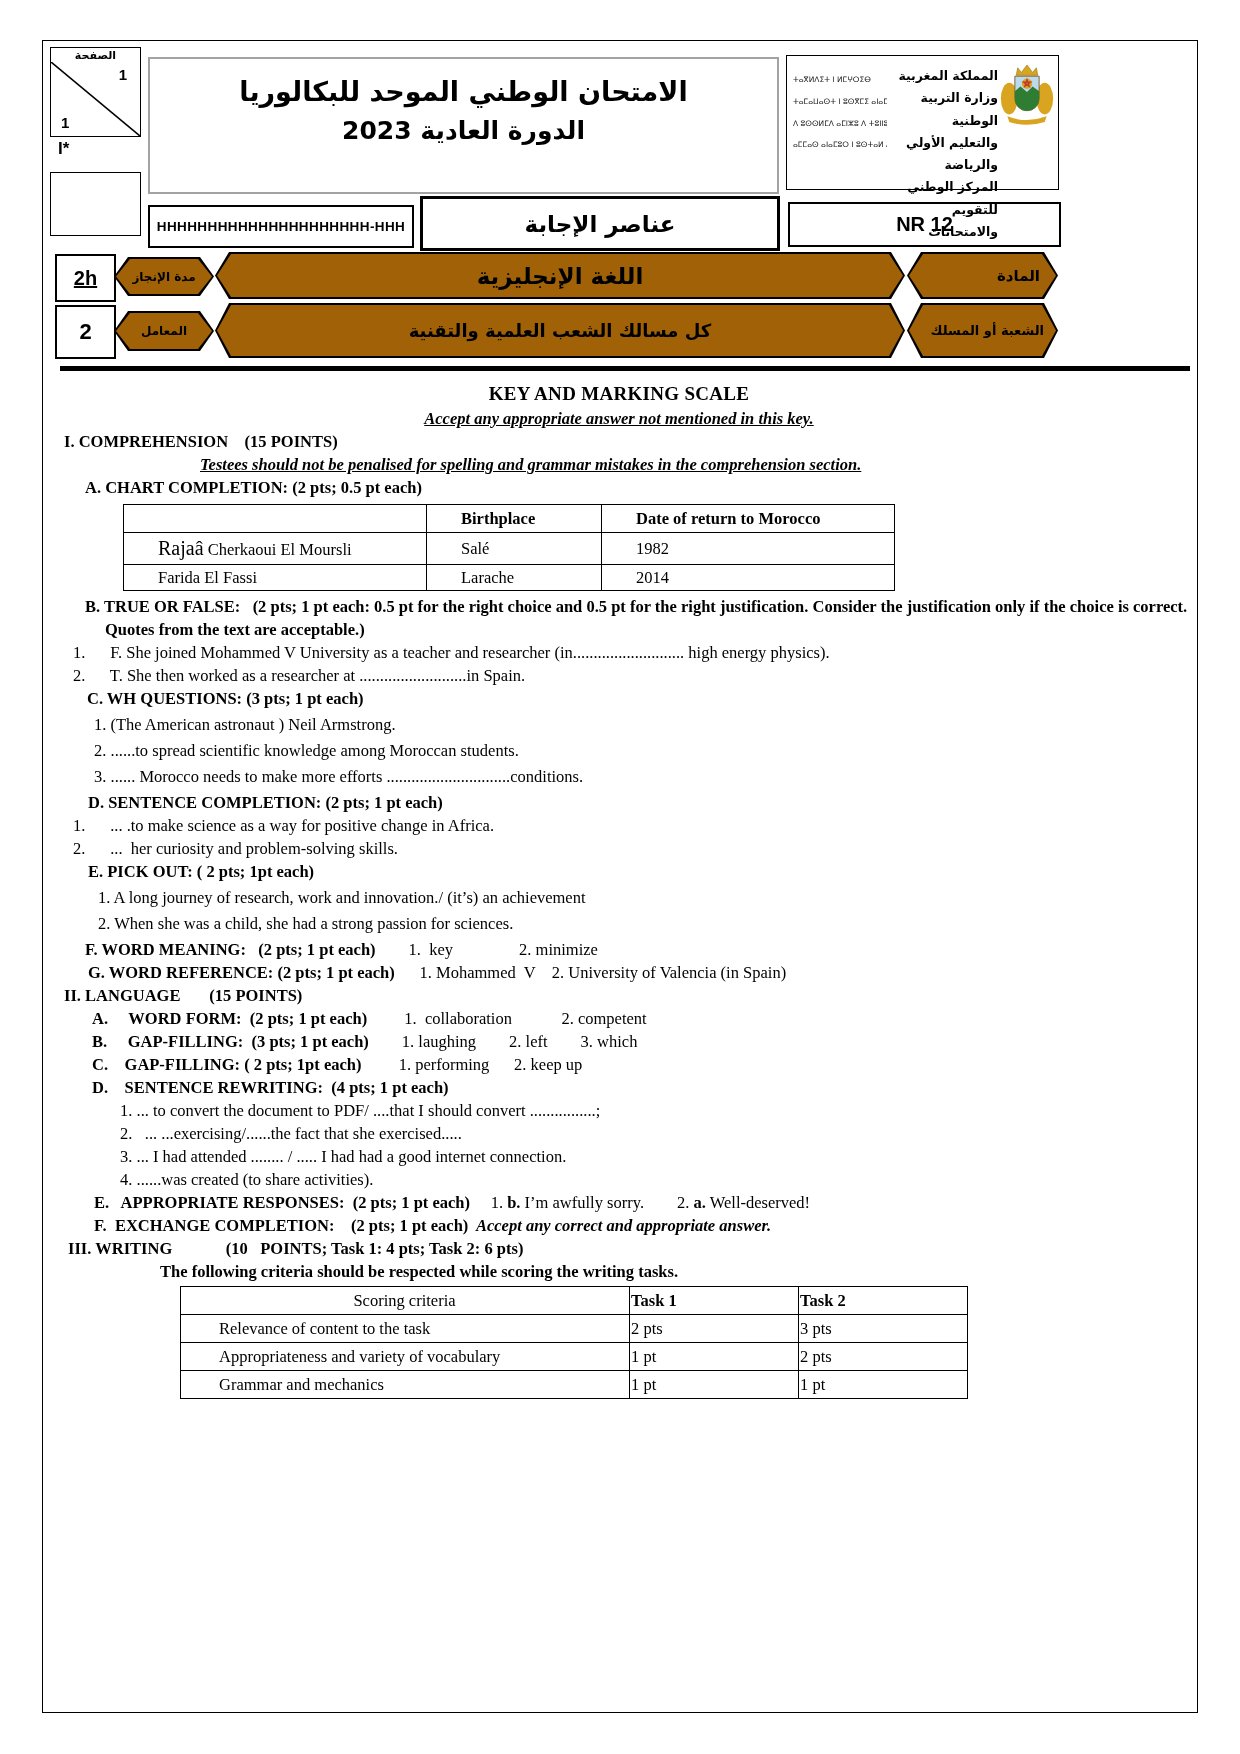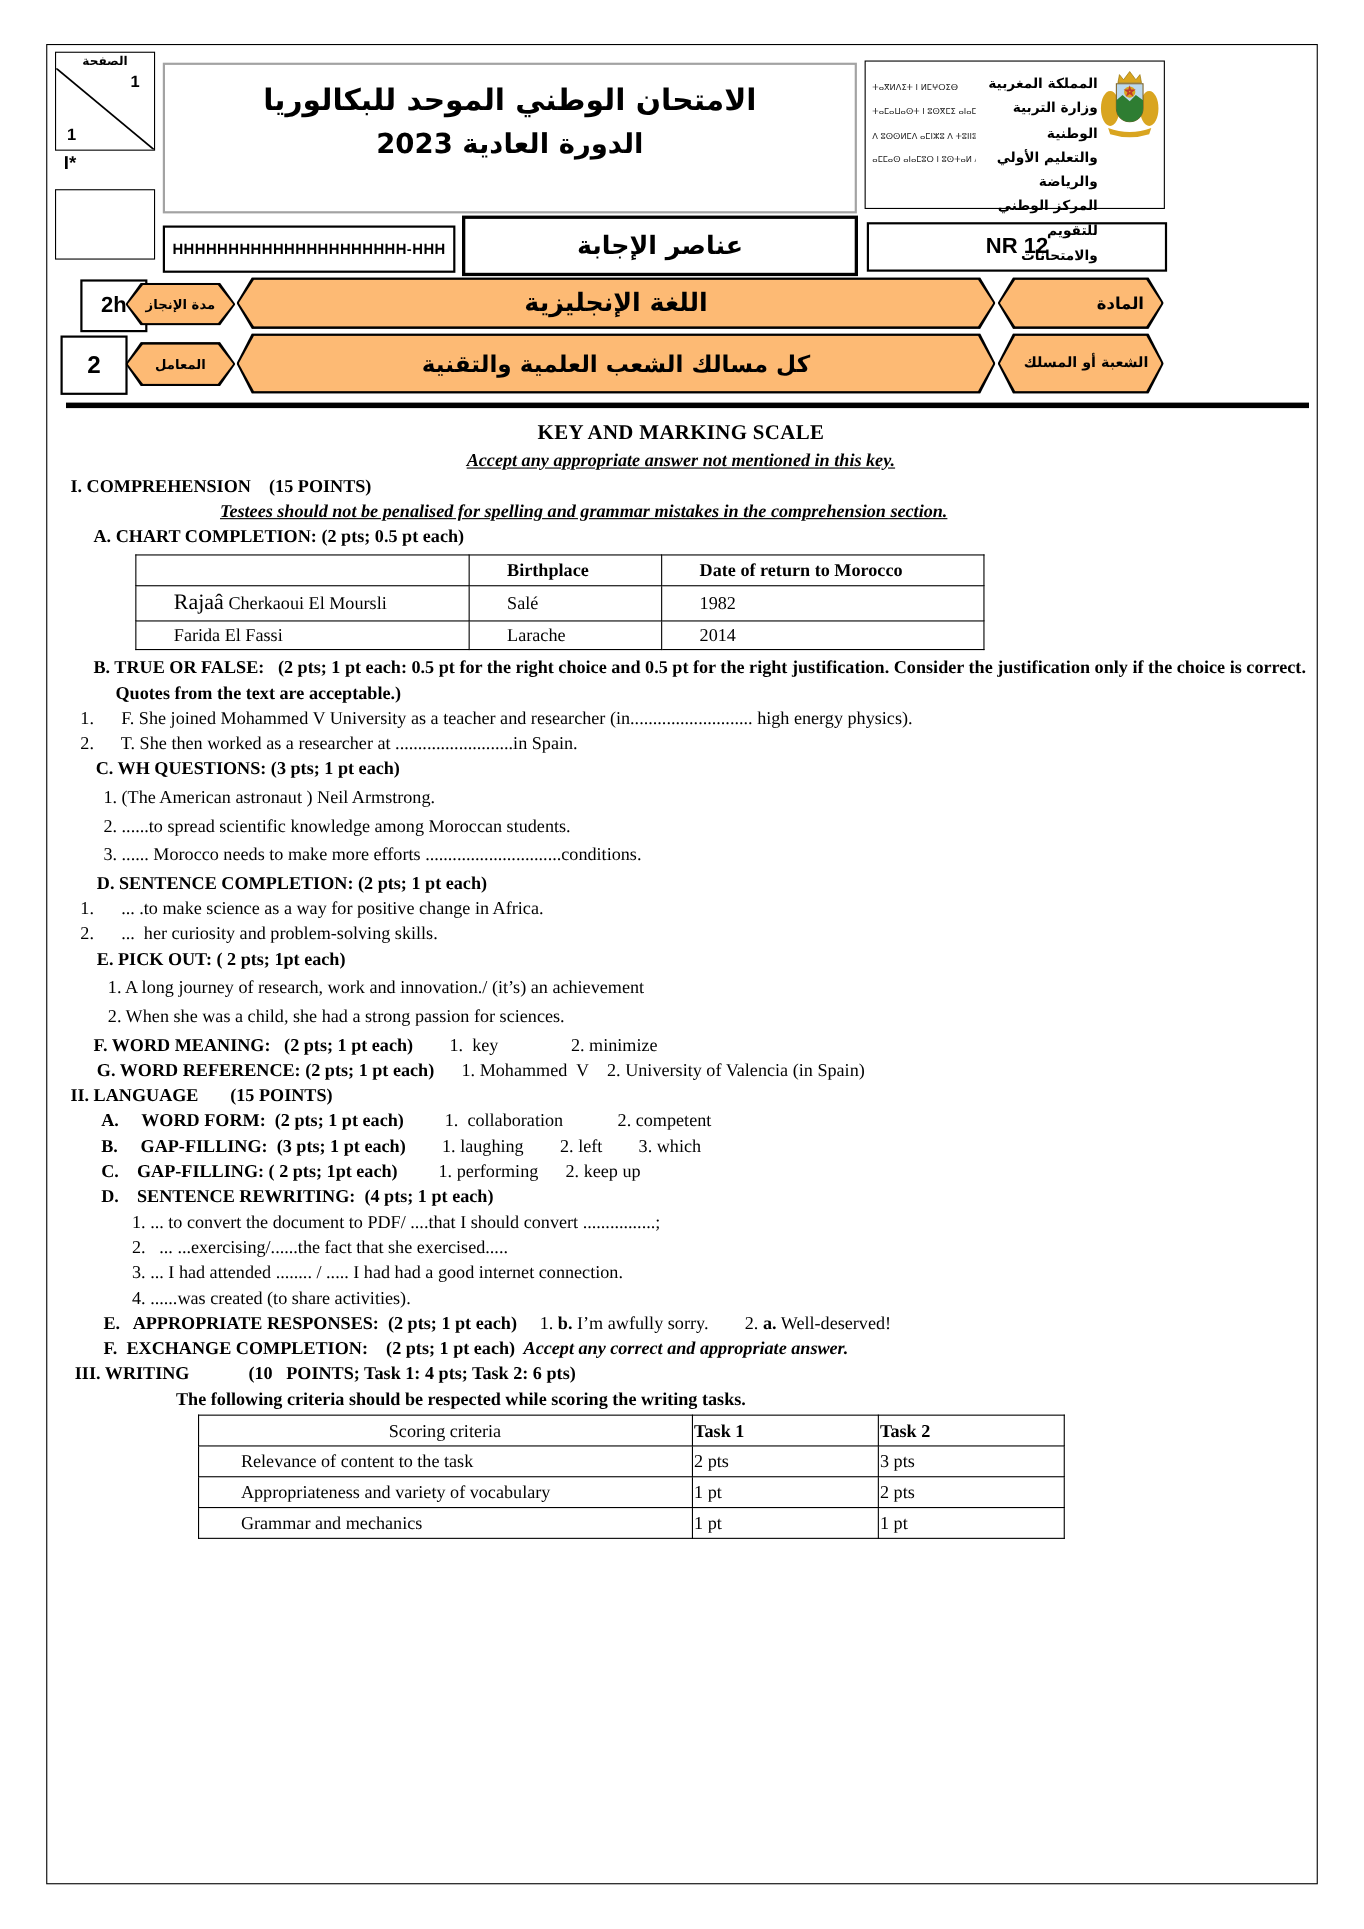--- a/index.html
+++ b/index.html
@@ -18,31 +18,31 @@
   .exam-title{margin-top:17px;font:700 27px "DejaVu Sans",sans-serif;direction:rtl;}
   .exam-session{margin-top:9px;font:700 25px "DejaVu Sans",sans-serif;direction:rtl;letter-spacing:1px;}
   .box-ministry{left:786px;top:55px;width:271px;height:133px;border:1.5px solid #000;display:flex;}
   .tif{width:92px;padding:13px 2px 0 6px;font:400 7.5px "DejaVu Sans",sans-serif;line-height:2.9;color:#222;white-space:nowrap;overflow:hidden;}
   .minar{flex:1;direction:rtl;text-align:right;font:700 12.5px "DejaVu Sans",sans-serif;line-height:1.78;padding-top:9px;}
   .coat{width:56px;height:66px;margin:4px 3px 0 1px;flex:none;}
   .box-code{left:148px;top:205px;width:262px;height:39px;border:2px solid #000;display:flex;align-items:center;justify-content:center;font:700 13.5px "Liberation Sans",sans-serif;letter-spacing:.4px;}
   .box-answer{left:420px;top:196px;width:354px;height:49px;border:3px solid #000;display:flex;align-items:center;justify-content:center;font:700 23px "DejaVu Sans",sans-serif;direction:rtl;}
   .box-nr{left:788px;top:202px;width:269px;height:41px;border:2px solid #000;display:flex;align-items:center;justify-content:center;font:700 20px "Liberation Sans",sans-serif;}
   .vbox{border:2.5px solid #000;display:flex;align-items:center;justify-content:center;font-family:"Liberation Sans",sans-serif;font-weight:700;}
-  .box-dur{left:73px;top:254px;width:57px;height:44px;font-size:20px;}
+  .box-dur{left:55px;top:254px;width:57px;height:44px;font-size:20px;text-decoration:underline;}
   .box-coef{left:55px;top:305px;width:57px;height:50px;font-size:22px;}
   
   .hex{position:absolute;background:#000;}
   .hex,.hex>.hin{clip-path:polygon(14px 0,calc(100% - 14px) 0,100% 50%,calc(100% - 14px) 100%,14px 100%,0 50%);}
-  .hex>.hin{position:absolute;left:2px;top:2px;right:2px;bottom:2px;background:#fdba74;display:flex;align-items:center;justify-content:center;direction:rtl;font-family:"DejaVu Sans",sans-serif;font-weight:700;}
+  .hex>.hin{position:absolute;left:2px;top:2px;right:2px;bottom:2px;background:#a16207;display:flex;align-items:center;justify-content:center;direction:rtl;font-family:"DejaVu Sans",sans-serif;font-weight:700;}
   .durlabel{left:114px;top:257px;width:100px;height:39px;} .durlabel .hin{font-size:12px;}
   .subject{left:215px;top:252px;width:690px;height:47px;} .subject .hin{font-size:23px;}
   .subjlabel{left:907px;top:252px;width:151px;height:47px;} .subjlabel .hin{font-size:15px;justify-content:flex-start;padding-right:16px;}
   .coeflabel{left:114px;top:311px;width:100px;height:40px;} .coeflabel .hin{font-size:12px;}
-  .stream{left:215px;top:303px;width:690px;height:55px;} .stream .hin{font-size:21px;}
+  .stream{left:215px;top:303px;width:690px;height:55px;} .stream .hin{font-size:18px;}
   .streamlabel{left:907px;top:303px;width:151px;height:55px;} .streamlabel .hin{font-size:13px;justify-content:flex-start;padding-right:12px;}
   .rule{left:60px;top:366px;width:1130px;height:5px;background:#000;}
   
   .doc{position:absolute;left:42px;top:379px;width:1154px;}
   .line{white-space:pre-wrap;font-size:16.5px;line-height:23px;}
   .b{font-weight:700}.i{font-style:italic}.u{text-decoration:underline}
   .center{text-align:center}
   .doc-title{font-size:19px;letter-spacing:.3px;line-height:26px;margin-top:2px;}
   .ml22{margin-left:22px}.ml26{margin-left:26px}.ml43{margin-left:43px}.ml45{margin-left:45px}
   .ml46{margin-left:46px}.ml50{margin-left:50px}.ml52{margin-left:52px}.ml56{margin-left:56px}

